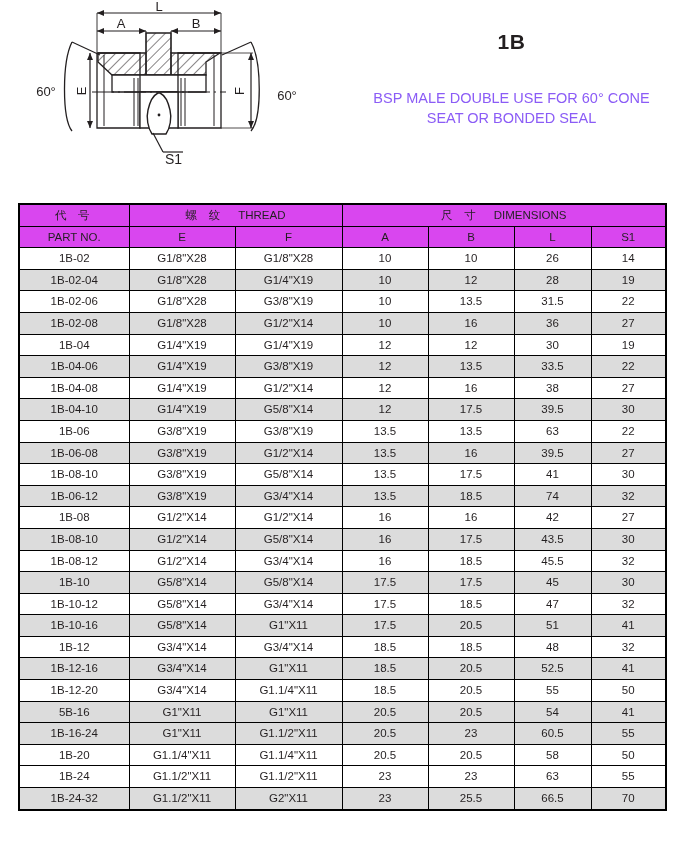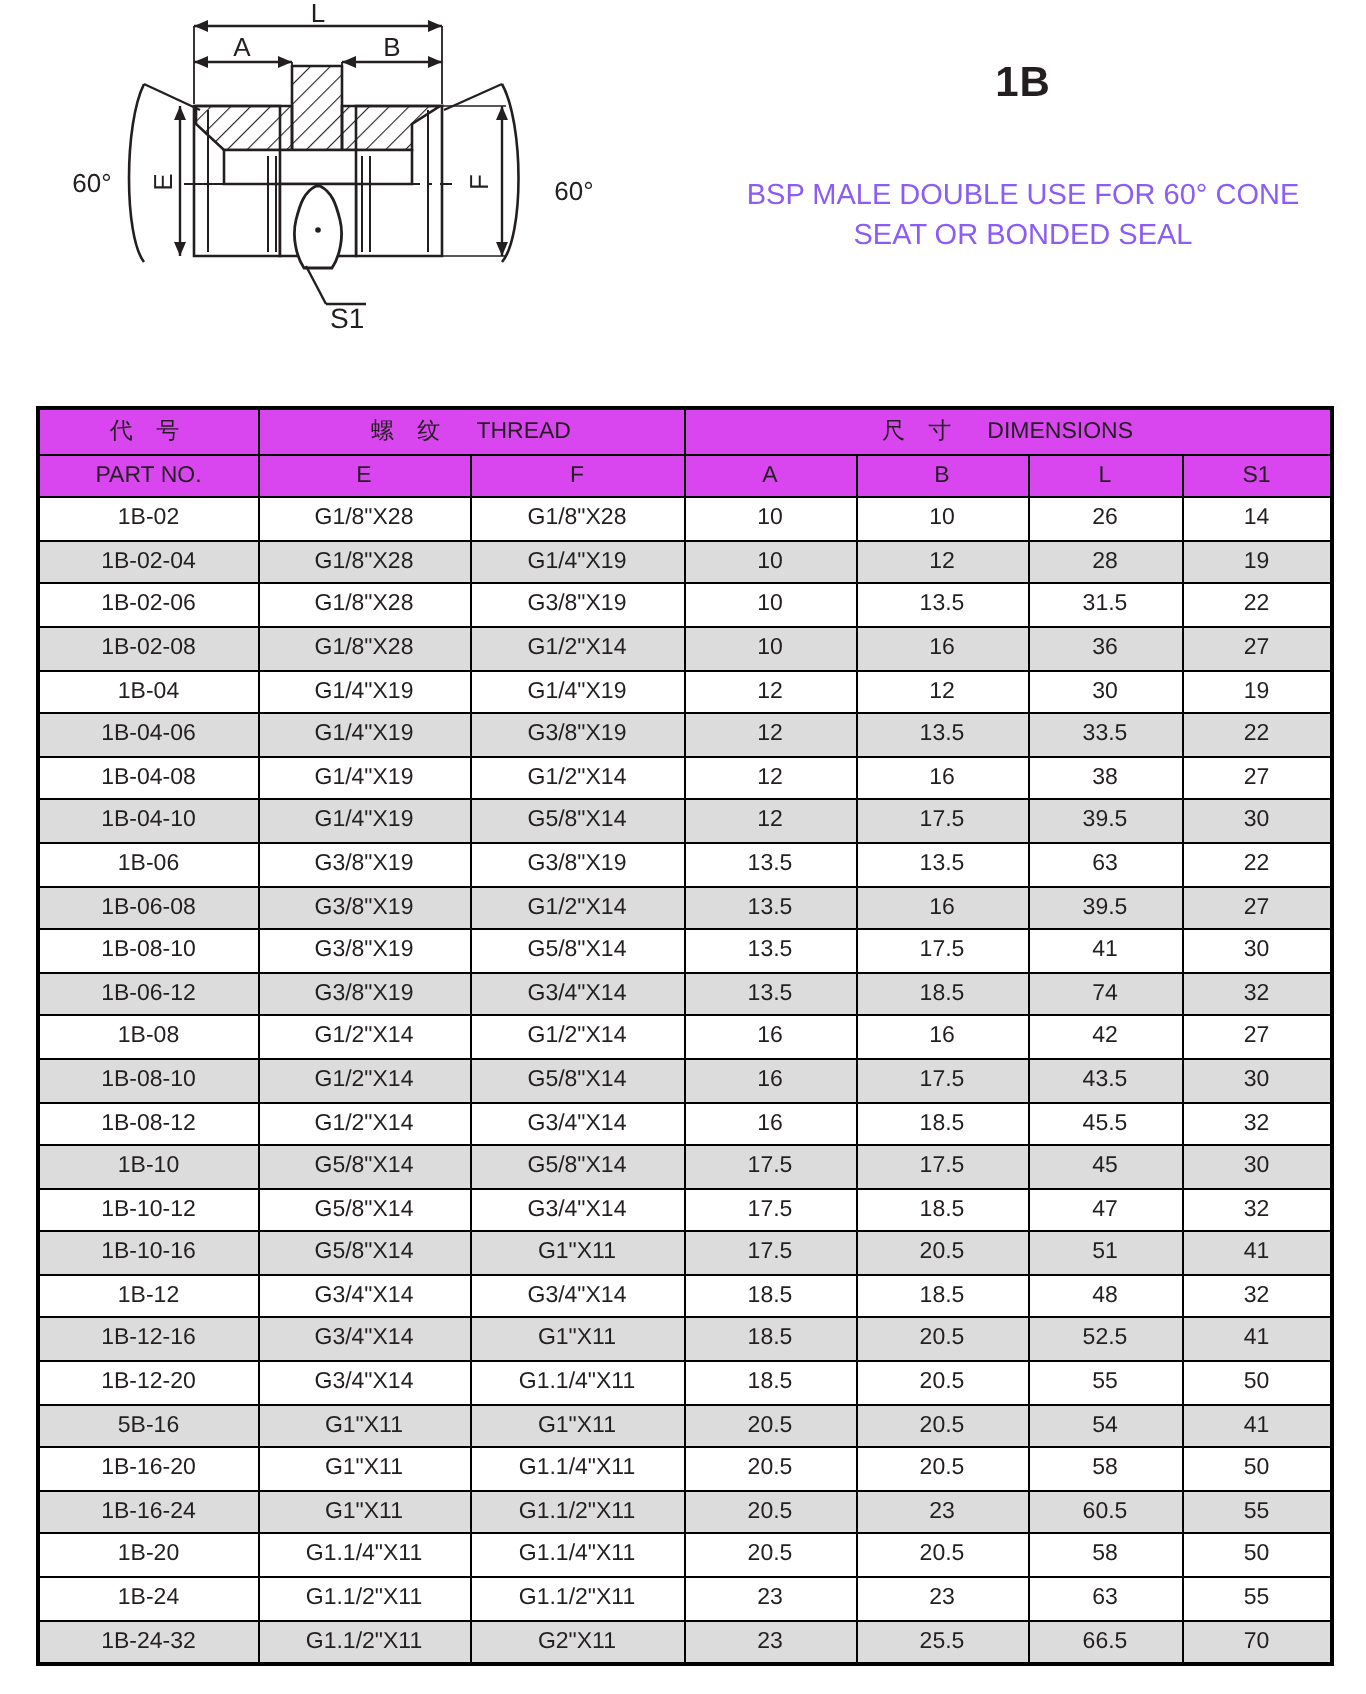--- a/index.html
+++ b/index.html
@@ -434,29 +434,20 @@
         </tr>
         <tr class="shade">
           <td>5B-16</td>
           <td>G1"X11</td>
           <td>G1"X11</td>
           <td>20.5</td>
           <td>20.5</td>
           <td>54</td>
           <td>41</td>
         </tr>
-        <tr class="plain">
-          <td>1B-16-20</td>
-          <td>G1"X11</td>
-          <td>G1.1/4"X11</td>
-          <td>20.5</td>
-          <td>20.5</td>
-          <td>58</td>
-          <td>50</td>
-        </tr>
         <tr class="shade">
           <td>1B-16-24</td>
           <td>G1"X11</td>
           <td>G1.1/2"X11</td>
           <td>20.5</td>
           <td>23</td>
           <td>60.5</td>
           <td>55</td>
         </tr>
         <tr class="plain">

